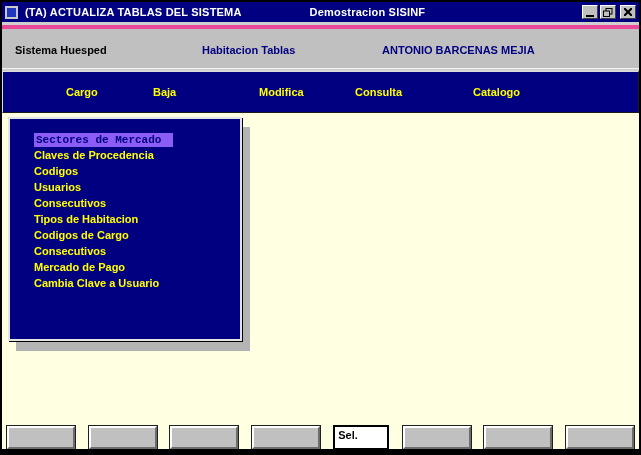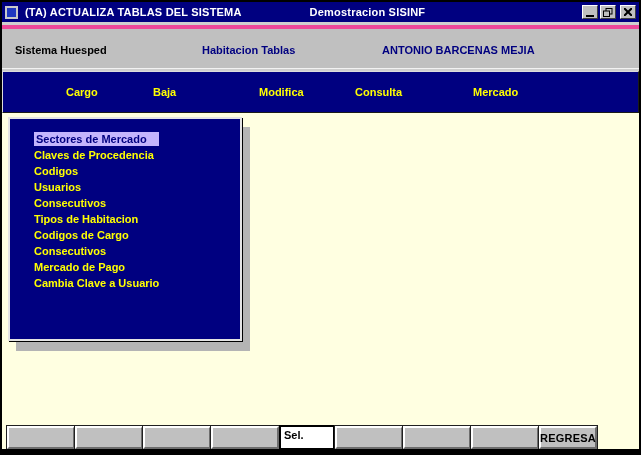--- a/index.html
+++ b/index.html
@@ -63,27 +63,27 @@
     background:#b4b4b4; z-index:1;
   }
   .listbox {
     position:absolute; left:6px; top:115px; width:234px; height:224px;
     background:#000080; border:2px solid #e4e4e4;
     box-shadow:1px 1px 0 #000; z-index:2; padding-top:12px;
   }
   .row { height:16px; line-height:16px; padding-left:24px; white-space:nowrap; cursor:default; }
   .row-label { color:#ffff00; }
   .row.selected .row-label {
-    background:#c4b5fd; color:#000080; padding:1px 12px 1px 2px;
+    background:#8b5cf6; color:#000080; padding:1px 12px 1px 2px;font-family:Liberation Mono, monospace;
   }
 
   
   .footer {
     position:absolute; left:0; right:0; top:422px; height:27px;
-    display:flex; align-items:center; 
+    display:flex; align-items:center; justify-content:space-between;
     padding:0 5px; z-index:3;
   }
   .fbtn {
     height:23px; background:#c0c0c0;
     border:2px solid; border-color:#fff #6d6d6d #6d6d6d #fff;
     box-shadow:0 0 0 1px #202020;
     color:#000; font-weight:bold; font-size:11px;
     display:flex; align-items:center; justify-content:center;
     cursor:default;
   }
@@ -135,21 +135,21 @@
       <span class="hdr-left">Sistema Huesped</span>
       <span class="hdr-center">Habitacion Tablas</span>
       <span class="hdr-right">ANTONIO BARCENAS MEJIA</span>
     </div>
 
     <div class="menubar">
       <span class="menu-item">Cargo</span>
       <span class="menu-item">Baja</span>
       <span class="menu-item">Modifica</span>
       <span class="menu-item">Consulta</span>
-      <span class="menu-item">Mercado</span>
+      <span class="menu-item">Catalogo</span>
     </div>
 
   </div>
 
   <div class="list-shadow"></div>
 
   <div class="listbox">
     <div class="row selected"><span class="row-label">Sectores de Mercado</span></div>
     <div class="row"><span class="row-label">Claves de Procedencia</span></div>
     <div class="row"><span class="row-label">Codigos</span></div>
@@ -164,18 +164,17 @@
 
   <div class="footer">
     <div class="fbtn blank"></div>
     <div class="fbtn blank"></div>
     <div class="fbtn blank"></div>
     <div class="fbtn blank"></div>
     <input class="sel-input" type="text" value="Sel." style="">
     <div class="fbtn blank"></div>
     <div class="fbtn blank"></div>
     <div class="fbtn blank"></div>
-    <div class="fbtn regresa">REGRESA</div>
   </div>
 
   <div class="bottom-strip"></div>
 
 </div>
 
 </body></html>

